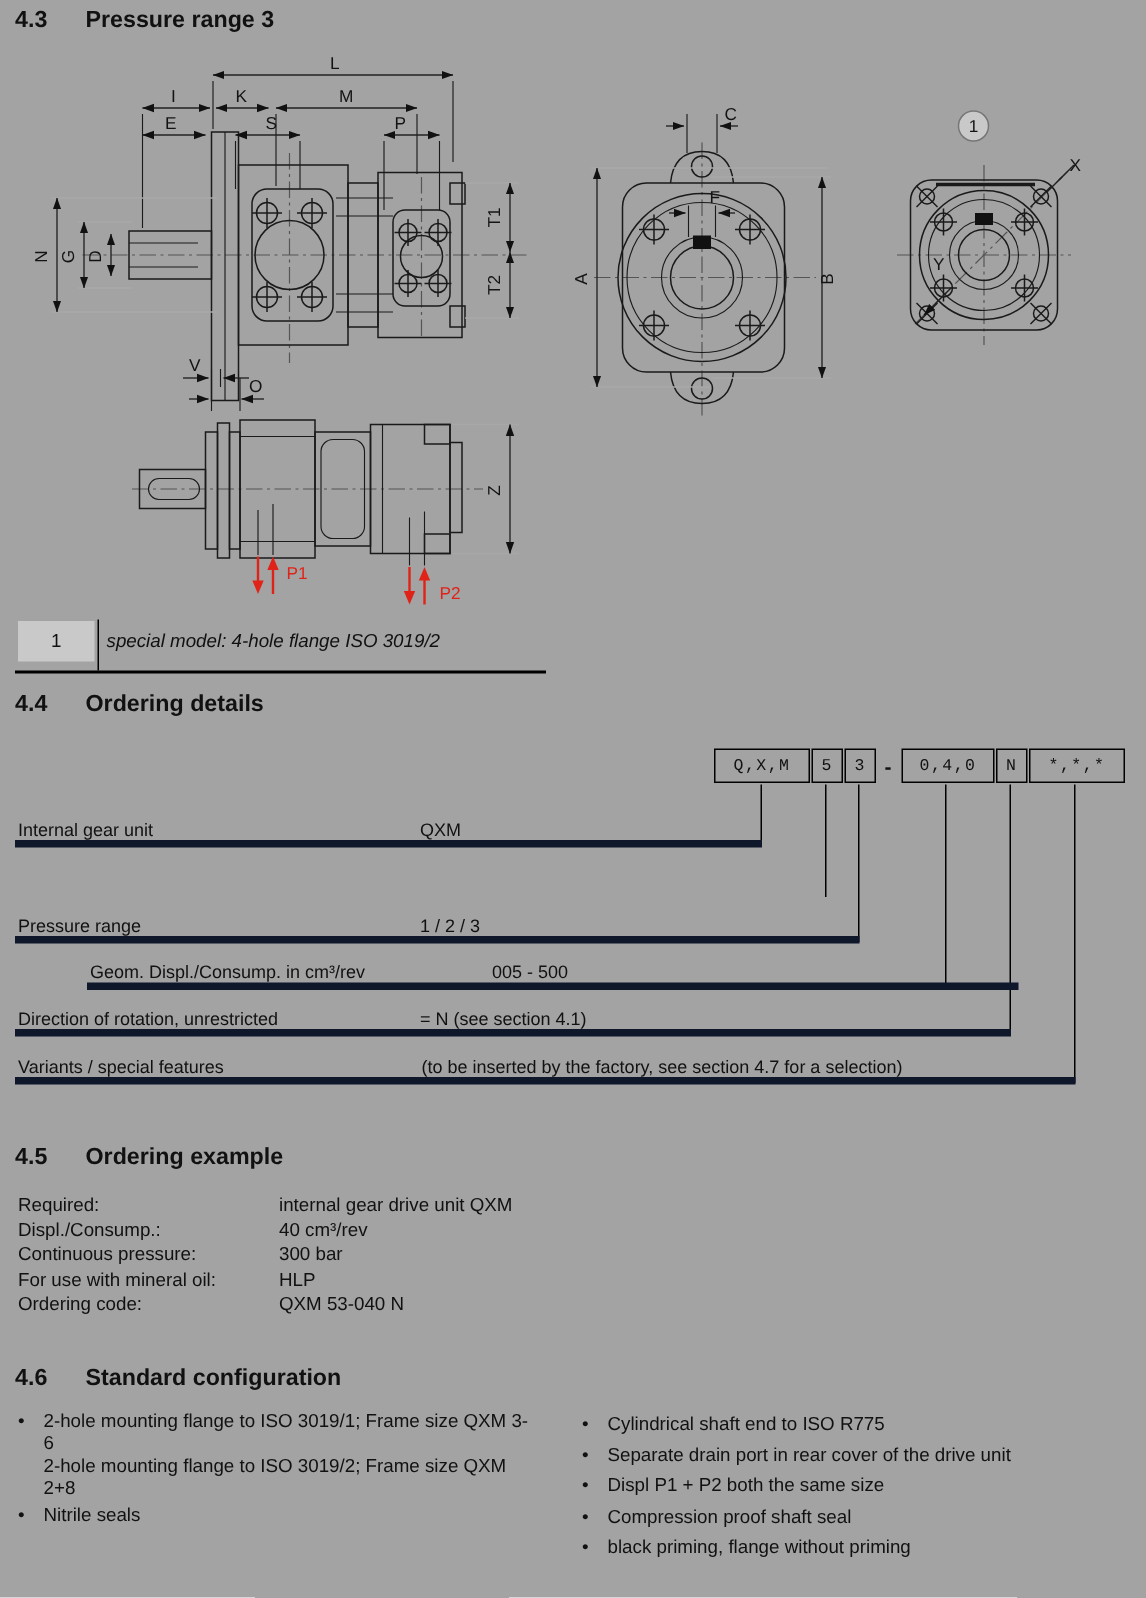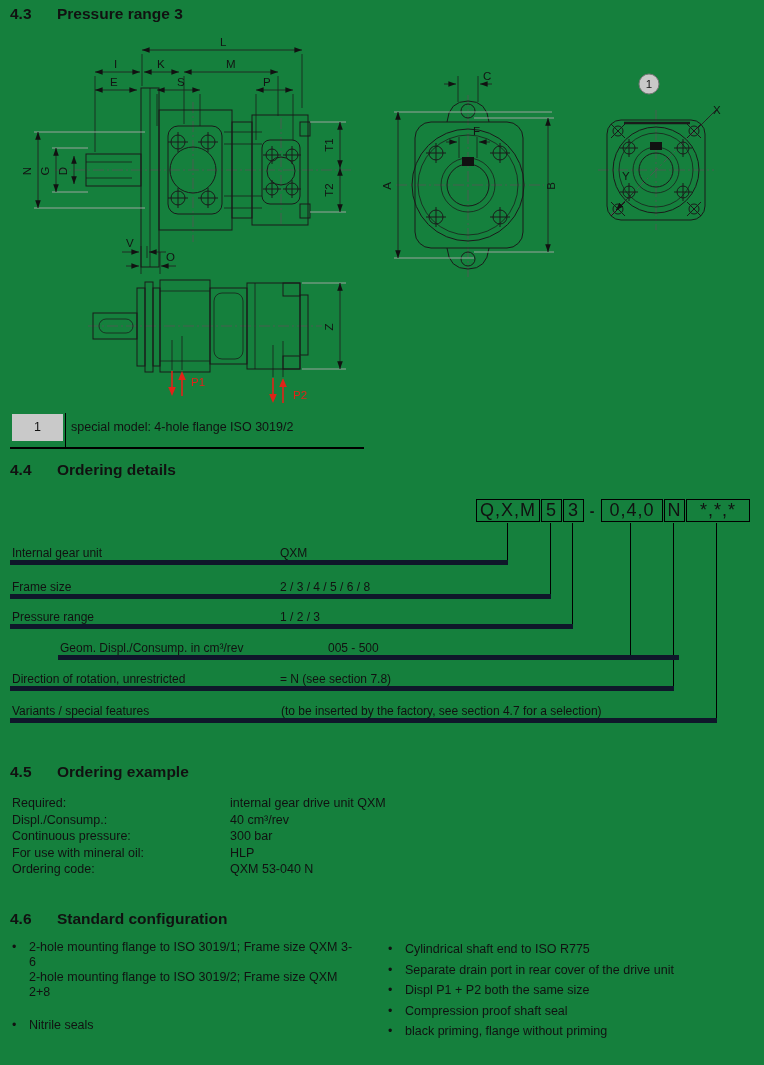--- a/index.html
+++ b/index.html
@@ -1,61 +1,61 @@
 <!DOCTYPE html>
 <html><head>
 <meta charset="utf-8">
 <style>
   html,body{margin:0;padding:0;background:#fff;}
-  .page{position:relative;width:764px;height:1065px;background:#15803d;overflow:hidden;
+  .page{position:relative;width:764px;height:1065px;background:#a3a3a3;overflow:hidden;
         font-family:"Liberation Sans",sans-serif;color:#111;}
   .sec{position:absolute;font-weight:bold;font-size:15.5px;color:#111;white-space:nowrap;}
   .sec .num{display:inline-block;width:47px;}
   
   svg{position:absolute;left:0;top:28px;}
   .ln{stroke:#1a1a1a;fill:none;stroke-width:1;}
   .thin{stroke:#1a1a1a;fill:none;stroke-width:.75;}
   .gray{stroke:#a8a8a8;fill:none;stroke-width:.9;}
   .cl{stroke:#555;fill:none;stroke-width:.8;stroke-dasharray:11 3 2 3;}
   .dim{stroke:#222;fill:none;stroke-width:.9;}
   .dl{font:11.5px "Liberation Sans",sans-serif;fill:#131313;}
   .redln{stroke:#e02318;fill:none;stroke-width:1.6;}
   .redf{fill:#e02318;}
   .redl{font:11.5px "Liberation Sans",sans-serif;fill:#e02318;}
   .thick{stroke:#1a1a1a;stroke-width:2.4;}
   
   .note{position:absolute;left:10px;top:413px;width:354px;height:34px;border-bottom:2px solid #000;}
   .note-box{position:absolute;left:2px;top:1px;width:51px;height:27px;background:#c9c9c9;
             text-align:center;line-height:27px;font-size:12.5px;}
   .note-vline{position:absolute;left:55px;top:0;width:1px;height:34px;background:#000;}
-  .note-text{position:absolute;left:61px;top:7px;font-size:12.5px;white-space:nowrap;}
+  .note-text{position:absolute;left:61px;top:7px;font-size:12.5px;white-space:nowrap;font-style:italic;}
   
   .code{position:absolute;left:0;top:499px;width:764px;height:236px;font-size:12px;}
   .cbox{position:absolute;top:0;height:21px;border:1.5px solid #000;display:flex;align-items:center;
-        justify-content:center;font-size:18px;letter-spacing:1px;white-space:nowrap;}
+        justify-content:center;font-size:11px;letter-spacing:1px;white-space:nowrap;font-family:Liberation Mono, monospace;}
   .cdash{position:absolute;top:0;height:24px;display:flex;align-items:center;justify-content:center;
          font-size:14px;font-weight:bold;}
   .vln{position:absolute;width:1px;background:#000;}
   .orow{position:absolute;left:10px;height:22px;border-bottom:5px solid #0f172a;box-sizing:border-box;}
   .orow .lab{position:absolute;left:2px;top:3px;white-space:nowrap;}
   .orow .val{position:absolute;left:270px;top:3px;white-space:nowrap;}
   .orow .val.v6{left:223px;margin-left:48px;}
   
   .example{position:absolute;left:12px;top:795px;font-size:12.5px;line-height:16.5px;}
-  .ex-row{display:flex;gap:44px;}
+  .ex-row{display:flex;}
   .ex-label{width:174px;}
   
   .cfgcol{position:absolute;font-size:12.5px;}
   .col-l{left:12px;top:940px;width:345px;}
   .col-r{left:388px;top:942px;width:370px;}
   .cfg-item{display:flex;line-height:15px;}
   .cfg-item .mark{width:17px;flex:none;}
   .cfg-item .mark::before{content:"\2022";}
   .col-l .cfg-item.i1{margin-bottom:12px;}
-  .col-l .cfg-item.i2{margin-bottom:18px;}
+  .col-l .cfg-item.i2{margin-bottom:3px;}
   .col-r .cfg-item{margin-bottom:6.5px;line-height:14px;}
   .cfg-line2:empty{display:none;}
 </style>
 </head>
 <body>
 
 <div class="page">
 
   <div class="sec" style="left:10px;top:5px;">
     <span class="num">4.3</span><span>Pressure range 3</span>
@@ -297,35 +297,31 @@
     <div class="vln" style="left:550px;top:24px;height:75px;"></div>
     <div class="vln" style="left:572px;top:24px;height:105px;"></div>
     <div class="vln" style="left:630px;top:24px;height:136px;"></div>
     <div class="vln" style="left:673px;top:24px;height:167px;"></div>
     <div class="vln" style="left:716px;top:24px;height:199px;"></div>
 
     <div class="orow" style="top:44px;width:498px;">
       <span class="lab">Internal gear unit</span>
       <span class="val">QXM</span>
     </div>
-    <div class="orow" style="top:78px;width:541px;">
-      <span class="lab">Frame size</span>
-      <span class="val">2 / 3 / 4 / 5 / 6 / 8</span>
-    </div>
     <div class="orow" style="top:108px;width:563px;">
       <span class="lab">Pressure range</span>
       <span class="val">1 / 2 / 3</span>
     </div>
     <div class="orow" style="top:139px;width:621px;margin-left:48px;">
       <span class="lab">Geom. Displ./Consump. in cm³/rev</span>
       <span class="val">005 - 500</span>
     </div>
     <div class="orow" style="top:170px;width:664px;">
       <span class="lab">Direction of rotation, unrestricted</span>
-      <span class="val">= N (see section 7.8)</span>
+      <span class="val">= N (see section 4.1)</span>
     </div>
     <div class="orow" style="top:202px;width:707px;text-decoration:underline;">
       <span class="lab">Variants / special features</span>
       <span class="val v6">(to be inserted by the factory, see section 4.7 for a selection)</span>
     </div>
   </div>
 
   <div class="sec" style="left:10px;top:763px;">
     <span class="num">4.5</span><span>Ordering example</span>
   </div>

